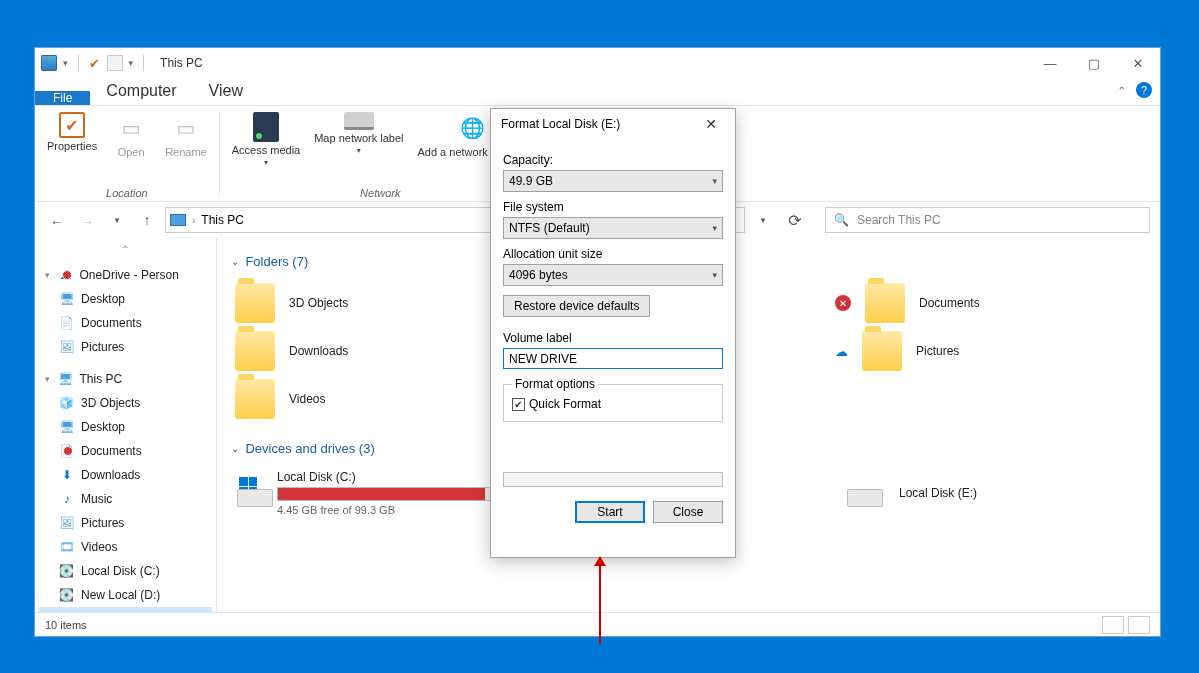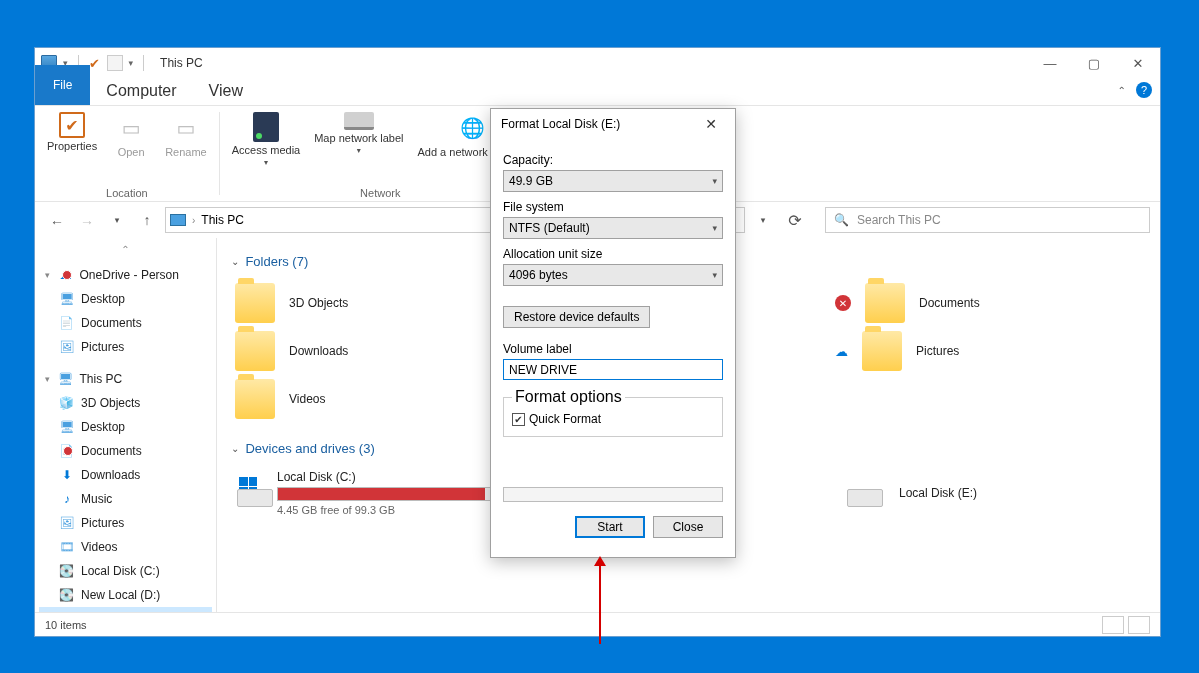--- a/index.html
+++ b/index.html
@@ -11,32 +11,32 @@
 .titlebar .app-icon { width:16px; height:16px; background:linear-gradient(#5aa7e0,#2e7fc0); border:1px solid #2a6aa0; border-radius:1px; }
 .titlebar .chk-icon { width:20px;height:20px;display:flex;align-items:center;justify-content:center;color:#d06a1a;font-size:13px; }
 .titlebar .tiny-doc { width:16px;height:16px;background:#f4f4f4;border:1px solid #ccc;}
 .titlebar .chev-d { color:#666;font-size:9px;padding:0 4px;}
 .titlebar .sep { width:1px;height:16px;background:#ccc;margin:0 4px;}
 .titlebar .title-txt { margin-left:6px; }
 .winbtns { margin-left:auto; display:flex; }
 .winbtn { width:44px; height:30px; display:flex; align-items:center; justify-content:center; color:#555; font-size:13px; }
 
 .tabstrip { height:28px; background:#fff; display:flex; align-items:flex-end; border-bottom:1px solid #e5e5e5; position:relative; }
-.tab-file { background:#1979ca; color:#fff; font-size:12px; padding:13px 18px; }
+.tab-file { background:#1979ca; color:#fff; font-size:12px; padding:0 18px; }
 .tab { font-size:16px; padding:5px 16px; color:#333; }
 .tabstrip .help { position:absolute; right:8px; top:4px; display:flex; gap:10px; align-items:center; }
 .help .chev-up { color:#555; font-size:10px; }
 .help .q { width:16px;height:16px;border-radius:50%; background:#0078d7; color:#fff; font-size:11px; display:flex;align-items:center;justify-content:center; }
 
 .ribbon { height:96px; background:#fff; border-bottom:1px solid #e5e5e5; display:flex; }
 .rgroup { display:flex; flex-direction:column; align-items:center; padding:4px 8px 2px; }
 .rgroup .row { display:flex; gap:6px; }
 .rbtn { display:flex; flex-direction:column; align-items:center; justify-content:flex-start; font-size:11px; color:#333; min-width:48px; padding:2px 4px; text-align:center; gap:2px; }
 .rbtn.dis { color:#9a9a9a; }
-.rgroup .glabel { font-size:11px; color:#666; margin-top:auto; }
+.rgroup .glabel { font-size:11px; color:#666; margin-top:auto;font-style:italic; }
 .rdiv { width:1px; background:#e5e5e5; margin:6px 0; }
 .ricon { width:32px;height:32px; display:flex; align-items:center; justify-content:center; font-size:20px; }
 .ricon.props { color:#d06a1a; border:2px solid #d06a1a; width:26px;height:26px; border-radius:2px; font-size:16px;}
 .ricon.open { color:#c0c0c0; }
 .ricon.rename { color:#c0c0c0; }
 .ricon.tower { background:#2a3a55;width:26px;height:30px;border-radius:2px;position:relative;}
 .ricon.tower::after{content:'';position:absolute;bottom:3px;left:3px;width:6px;height:6px;background:#4cd964;border-radius:50%;}
 .ricon.drv { background:#d0d0d0;width:30px;height:18px;border-radius:2px;border-bottom:3px solid #888;}
 .ricon.globe { color:#2a7fc0; }
 .ricon.gear { color:#fff; background:#0078d7; width:28px;height:28px; border-radius:3px; }
@@ -89,21 +89,21 @@
 .dialog { position:absolute; left:490px; top:108px; width:246px; height:450px; background:#fff; border:1px solid #a0a0a0; box-shadow:0 4px 16px rgba(0,0,0,.25); font-size:12px; }
 .dlg-title { height:30px; display:flex; align-items:center; padding:0 10px; justify-content:space-between; }
 .dlg-title .x { font-size:14px; color:#333; padding:4px 8px; }
 .dlg-body { padding:6px 12px; }
 .dlg-body label { display:block; margin-top:8px; margin-bottom:3px; }
 .dlg-select { width:100%; height:22px; border:1px solid #a0a0a0; background:#e8e8e8; padding:0 5px; display:flex; align-items:center; justify-content:space-between; }
 .dlg-select .arr { font-size:9px; color:#555; }
 .dlg-btn { padding:3px 10px; border:1px solid #a0a0a0; background:#e8e8e8; font-size:12px; }
 .dlg-input { width:100%; height:21px; border:1px solid #0078d7; padding:0 5px; font-size:12px; outline:none; }
 .dlg-fieldset { border:1px solid #ccc; padding:6px 8px 10px; margin-top:8px; }
-.dlg-fieldset legend { font-size:16px; padding:0 3px; }
+.dlg-fieldset legend { font-size:12px; padding:0 3px; }
 .chk { display:flex; align-items:center; gap:4px; }
 .chk .box { width:13px;height:13px;border:1px solid #555;display:flex;align-items:center;justify-content:center;font-size:10px;color:#333;}
 .progress { width:100%; height:15px; border:1px solid #bcbcbc; background:#f4f4f4; margin-top:50px; }
 .dlg-actions { display:flex; gap:8px; justify-content:flex-end; margin-top:14px; }
 .dlg-actions .dlg-btn { width:70px; text-align:center; }
 .dlg-actions .dlg-btn.start { border:2px solid #0078d7; padding:2px 9px; }
 
 
 .arrow { position:absolute; left:599px; top:560px; width:2px; height:84px; background:#d40000; }
 .arrow::before { content:''; position:absolute; top:-10px; left:-5px; border:6px solid transparent; border-bottom:10px solid #d40000; }
@@ -373,21 +373,21 @@
         <span>NTFS (Default)</span>
         <span class="arr">▾</span>
       </div>
 
     <label>Allocation unit size</label>
     <div class="dlg-select">
         <span>4096 bytes</span>
         <span class="arr">▾</span>
       </div>
 
-    <div style="margin-top:20px"><button class="dlg-btn">Restore device defaults</button></div>
+    <div style="margin-top:9px"><button class="dlg-btn">Restore device defaults</button></div>
 
     <label style="margin-top:14px">Volume label</label>
     <input class="dlg-input" value="NEW DRIVE" style="">
 
     <fieldset class="dlg-fieldset">
       <legend>Format options</legend>
       <div class="chk">
         <div class="box">✔</div>
         <span>Quick Format</span>
       </div>

